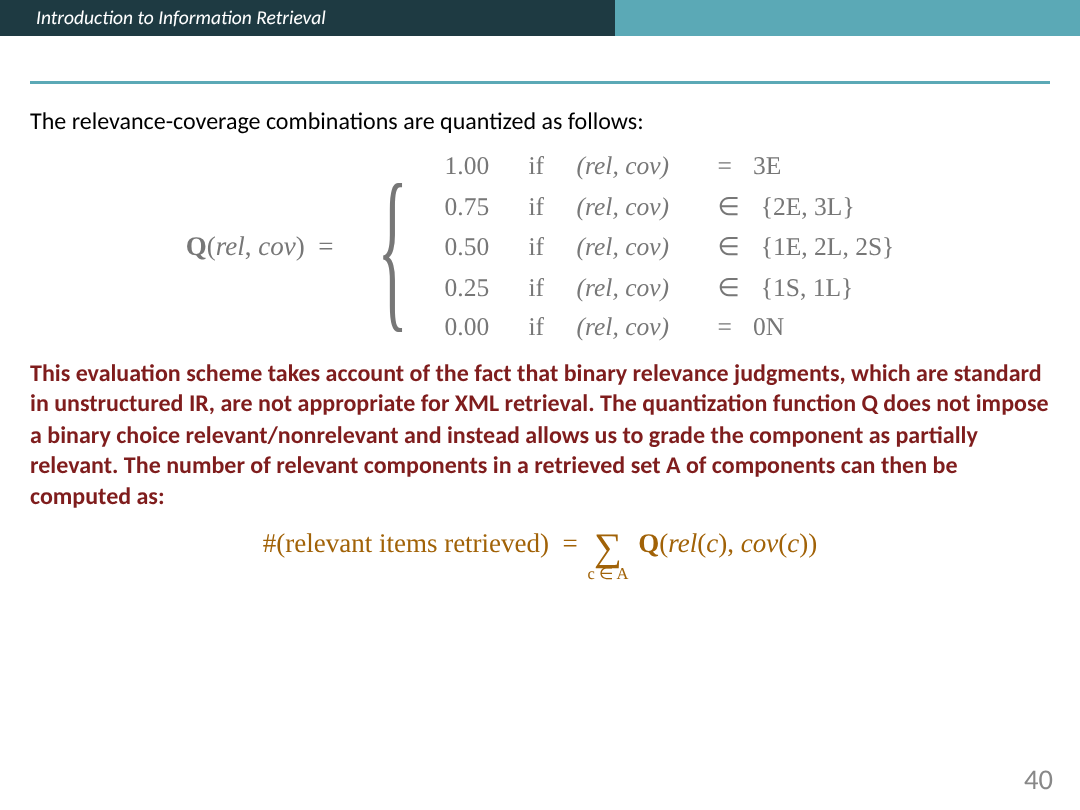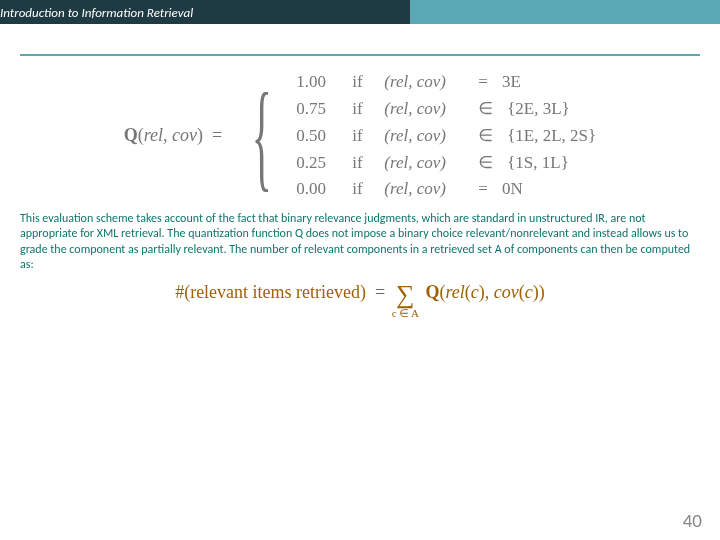--- a/index.html
+++ b/index.html
@@ -1,52 +1,53 @@
 <!DOCTYPE html>
 <html><head>
 <meta charset="utf-8">
 <style>
   * { margin: 0; padding: 0; box-sizing: border-box; }
   html, body { width: 720px; height: 540px; font-family: Calibri, "Segoe UI", Arial, sans-serif; background: #fff; overflow: hidden; }
   .header-bar { width: 100%; height: 24px; display: flex; }
-  .header-dark { background: #1e3a42; height: 24px; padding-left: 0; display: flex; align-items: center; color: #fff; font-style: italic; font-size: 13px; flex: 0 0 57%; }
+  .header-dark { background: #1e3a42; height: 24px; padding-left: 24px; display: flex; align-items: center; color: #fff; font-style: italic; font-size: 13px; flex: 0 0 57%; }
   .header-teal { background: #5ba9b6; height: 24px; flex: 1; }
   .content { padding: 30px 20px 0 20px; }
   .title { font-size: 30px; color: #222; font-weight: 400; margin-bottom: 4px; letter-spacing: 0.2px; }
   .title-rule { border: none; border-top: 2px solid #5ba9b6; margin-bottom: 16px; }
   .lead { font-size: 16px; color: #000; margin-bottom: 10px; }
   .eq-block { margin: 6px auto 12px auto; display: flex; justify-content: center; }
   .eq { font-family: "Cambria Math", "Times New Roman", serif; color: #777; font-size: 18px; display: flex; align-items: center; gap: 6px; }
   .brace-col { display: flex; align-items: center; }
   .brace { font-size: 120px; line-height: 1; color: #777; font-weight: 100; transform: scaleX(0.35); }
   .cases { display: flex; flex-direction: column; gap: 6px; }
   .cases-row { display: flex; gap: 14px; align-items: center; font-size: 17px; }
   .cases-row .v { width: 42px; text-align: left; }
   .cases-row .w { width: 18px; }
   .cases-row .cond { width: 80px; font-style: italic; }
   .cases-row .rhs { }
-  .para { font-size: 12px; line-height: 1.28; color: #0f766e; margin-top: 6px; }
+  .para { font-size: 16px; line-height: 1.28; color: #7f1d1d; margin-top: 6px; font-weight: bold; }
   .eq2 { margin: 10px auto 0 auto; display: flex; justify-content: center; font-family: "Cambria Math","Times New Roman",serif; color: #a16207; font-size: 18px; }
   .sum-wrap { display: inline-flex; flex-direction: column; align-items: center; line-height: 1; margin: 0 2px; vertical-align: middle; }
   .sum-sym { font-size: 26px; }
   .sum-sub { font-size: 11px; }
   .page-num { position: absolute; bottom: 8px; right: 18px; font-size: 19px; color: #888; }
   .fn { font-style: italic; }
 </style>
 </head>
 <body>
 
 <div class="header-bar">
   <div class="header-dark">Introduction to Information Retrieval</div>
   <div class="header-teal"></div>
 </div>
 
 <div class="content">
   <hr class="title-rule">
 
+  <p class="lead">The relevance-coverage combinations are quantized as follows:</p>
 
   <div class="eq-block">
     <div class="eq">
       <span><span style="font-weight:bold">Q</span>(<span class="fn">rel</span>, <span class="fn">cov</span>) &nbsp;=&nbsp;</span>
       <span class="brace-col">
           <span class="brace">{</span>
         </span>
       <div class="cases">
         <div class="cases-row">
           <span class="v">1.00</span>

